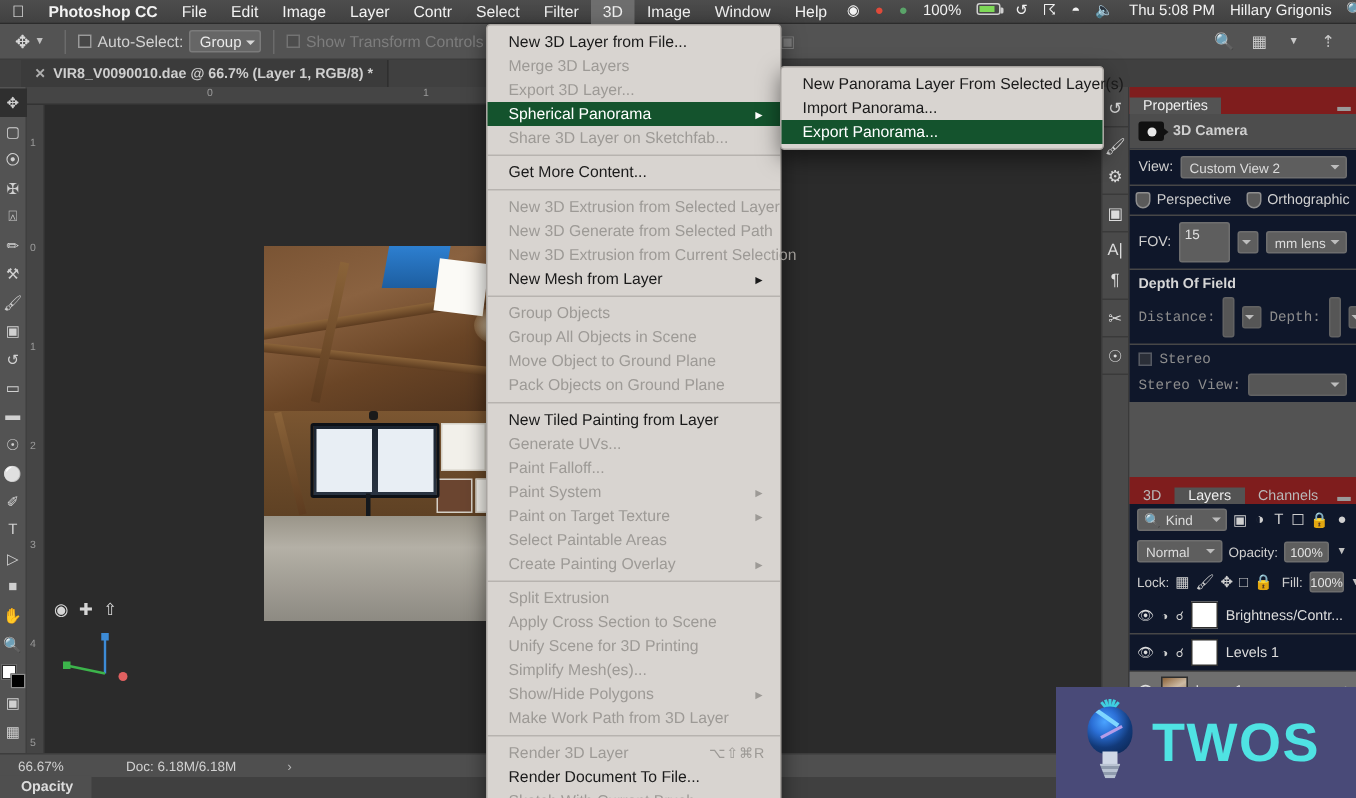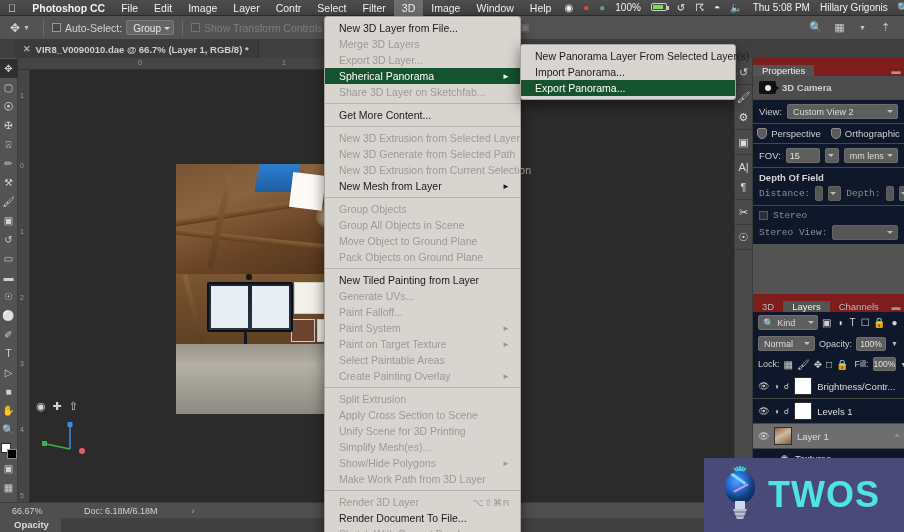--- a/index.html
+++ b/index.html
@@ -139,21 +139,21 @@
   .camicon i{width:6px;height:6px;border-radius:50%;background:#e8e8e8;display:block;}
   .prow { display:flex; align-items:center; gap:5px; padding:4px 6px; border-top:1px solid #474747; }
   .plabel { font-size:9.5px; color:#cfcfcf; white-space:nowrap; }
   .plabel.dim { color:#8d8d8d;font-family:Liberation Mono, monospace; }
   .pselect {
     flex:1; height:15px; background:#5e5e5e; border:1px solid #6e6e6e; border-radius:2px;
     color:#dcdcdc; font-size:9px; padding:1px 13px 1px 5px; position:relative; line-height:12px; overflow:hidden;
   }
   .pselect.dis { background:#565656; border-color:#626262; color:#8a8a8a; }
   .pselect:after{content:"";position:absolute;right:4px;top:5px;border-left:3px solid transparent;border-right:3px solid transparent;border-top:3px solid #bdbdbd;}
-  .pnum { width:34px; height:15px; background:#5e5e5e; border:1px solid #6e6e6e; border-radius:2px;
+  .pnum { width:34px; height:27px; background:#5e5e5e; border:1px solid #6e6e6e; border-radius:2px;
           color:#e2e2e2; font-size:9px; padding:1px 3px; line-height:12px; }
   .pnum.dis { background:#565656; border-color:#626262; color:#8a8a8a; }
   .radiorow { display:flex; gap:10px; justify-content:center; padding:4px 4px; border-top:1px solid #474747; }
   .radio { display:flex; align-items:center; gap:4px; }
   .rdot { width:10px; height:11px; border:1px solid #8e8e8e; border-radius:2px 2px 5px 5px; background:#5a5a5a; }
   .sectitle { font-size:9.5px; font-weight:bold; color:#d6d6d6; padding:4px 6px 2px; border-top:1px solid #474747; }
 
   
   .lrow { display:flex; align-items:center; gap:4px; padding:3px 5px; }
   .srch { flex:0 0 60px; height:15px; background:#5e5e5e; border:1px solid #6e6e6e; border-radius:2px;

